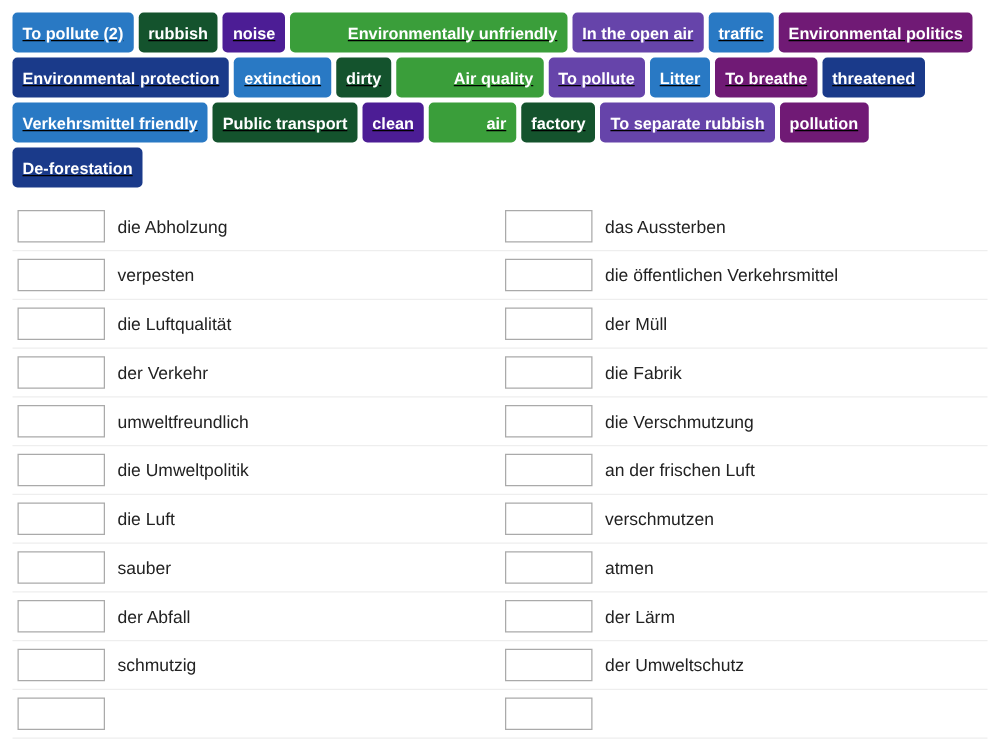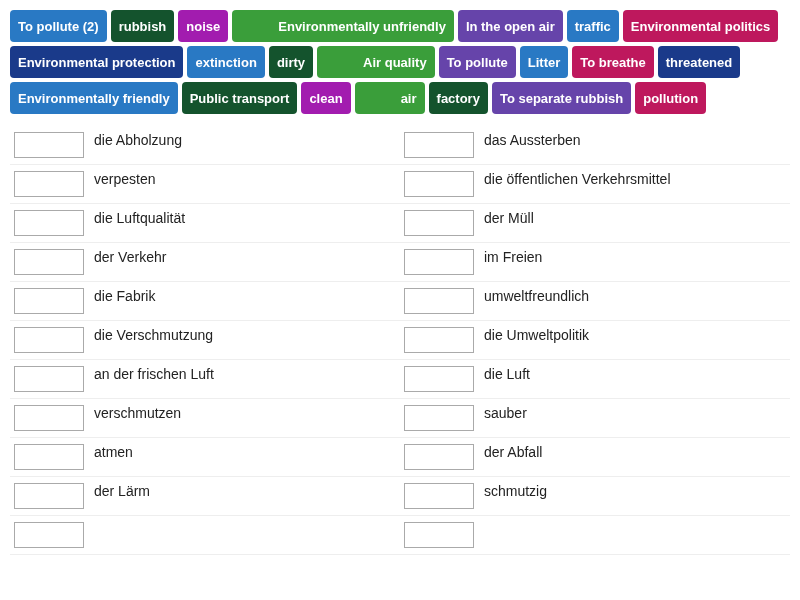--- a/index.html
+++ b/index.html
@@ -9,52 +9,54 @@
       width: 800px;
       min-height: 600px;
       padding: 10px;
     }
 
     .tag-area {
       display: flex;
       flex-wrap: wrap;
       gap: 4px;
       margin-bottom: 12px;
+      text-decoration: underline;
     }
 
     .tag {
       display: inline-flex;
       align-items: center;
       justify-content: center;
       padding: 5px 8px;
       border-radius: 4px;
       font-size: 13px;
       font-weight: bold;
       color: #fff;
       text-align: center;
       cursor: pointer;
       min-height: 32px;
     }
 
     .tag.blue       { background-color: #2979c4; }
     .tag.red        { background-color: #14532d; }
-    .tag.orange     { background-color: #a21caf; }
+    .tag.orange     { background-color: #4c1d95; }
     .tag.green      { background-color: #3a9e3a; padding-left: 46px; }
     .tag.purple     { background-color: #6644aa; }
-    .tag.teal       { background-color: #be185d; }
+    .tag.teal       { background-color: #701a75; }
     .tag.dark-blue  { background-color: #1a3a8a; }
 
     .vocab-area {
       display: grid;
       grid-template-columns: 1fr 1fr;
       gap: 0;
     }
 
     .vocab-row {
       display: flex;
+      align-items: center;
       padding: 6px 4px;
       border-bottom: 1px solid #eee;
     }
 
     .vocab-input {
       width: 70px;
       height: 26px;
       border: 1px solid #aaa;
       margin-right: 10px;
       flex-shrink: 0;
@@ -78,27 +80,28 @@
     <div class="tag blue">traffic</div>
     <div class="tag teal">Environmental politics</div>
     <div class="tag dark-blue">Environmental protection</div>
     <div class="tag blue">extinction</div>
     <div class="tag red">dirty</div>
     <div class="tag green">Air quality</div>
     <div class="tag purple">To pollute</div>
     <div class="tag blue">Litter</div>
     <div class="tag teal">To breathe</div>
     <div class="tag dark-blue">threatened</div>
-    <div class="tag blue">Environmentally friendly</div>
+    <div class="tag blue">Verkehrsmittel friendly</div>
     <div class="tag red">Public transport</div>
     <div class="tag orange">clean</div>
     <div class="tag green">air</div>
     <div class="tag red">factory</div>
     <div class="tag purple">To separate rubbish</div>
     <div class="tag teal">pollution</div>
+    <div class="tag dark-blue">De-forestation</div>
   </div>
 
 <div class="vocab-area">
 <div class="vocab-row">
       <input type="text" class="vocab-input" style="">
       <span class="vocab-text">die Abholzung</span>
     </div>
     <div class="vocab-row">
       <input type="text" class="vocab-input" style="">
       <span class="vocab-text">das Aussterben</span>
@@ -115,24 +118,20 @@
       <input type="text" class="vocab-input" style="">
       <span class="vocab-text">die Luftqualität</span>
     </div>
     <div class="vocab-row">
       <input type="text" class="vocab-input" style="">
       <span class="vocab-text">der Müll</span>
     </div>
     <div class="vocab-row">
       <input type="text" class="vocab-input" style="">
       <span class="vocab-text">der Verkehr</span>
-    </div>
-    <div class="vocab-row">
-      <input type="text" class="vocab-input" style="">
-      <span class="vocab-text">im Freien</span>
     </div>
     <div class="vocab-row">
       <input type="text" class="vocab-input" style="">
       <span class="vocab-text">die Fabrik</span>
     </div>
     <div class="vocab-row">
       <input type="text" class="vocab-input" style="">
       <span class="vocab-text">umweltfreundlich</span>
     </div>
     <div class="vocab-row">
@@ -170,17 +169,21 @@
     <div class="vocab-row">
       <input type="text" class="vocab-input" style="">
       <span class="vocab-text">der Lärm</span>
     </div>
     <div class="vocab-row">
       <input type="text" class="vocab-input" style="">
       <span class="vocab-text">schmutzig</span>
     </div>
     <div class="vocab-row">
       <input type="text" class="vocab-input" style="">
+      <span class="vocab-text">der Umweltschutz</span>
+    </div>
+    <div class="vocab-row">
+      <input type="text" class="vocab-input" style="">
     </div>
     <div class="vocab-row">
       <input type="text" class="vocab-input" style="">
     </div>
   </div>
 
 </body></html>

